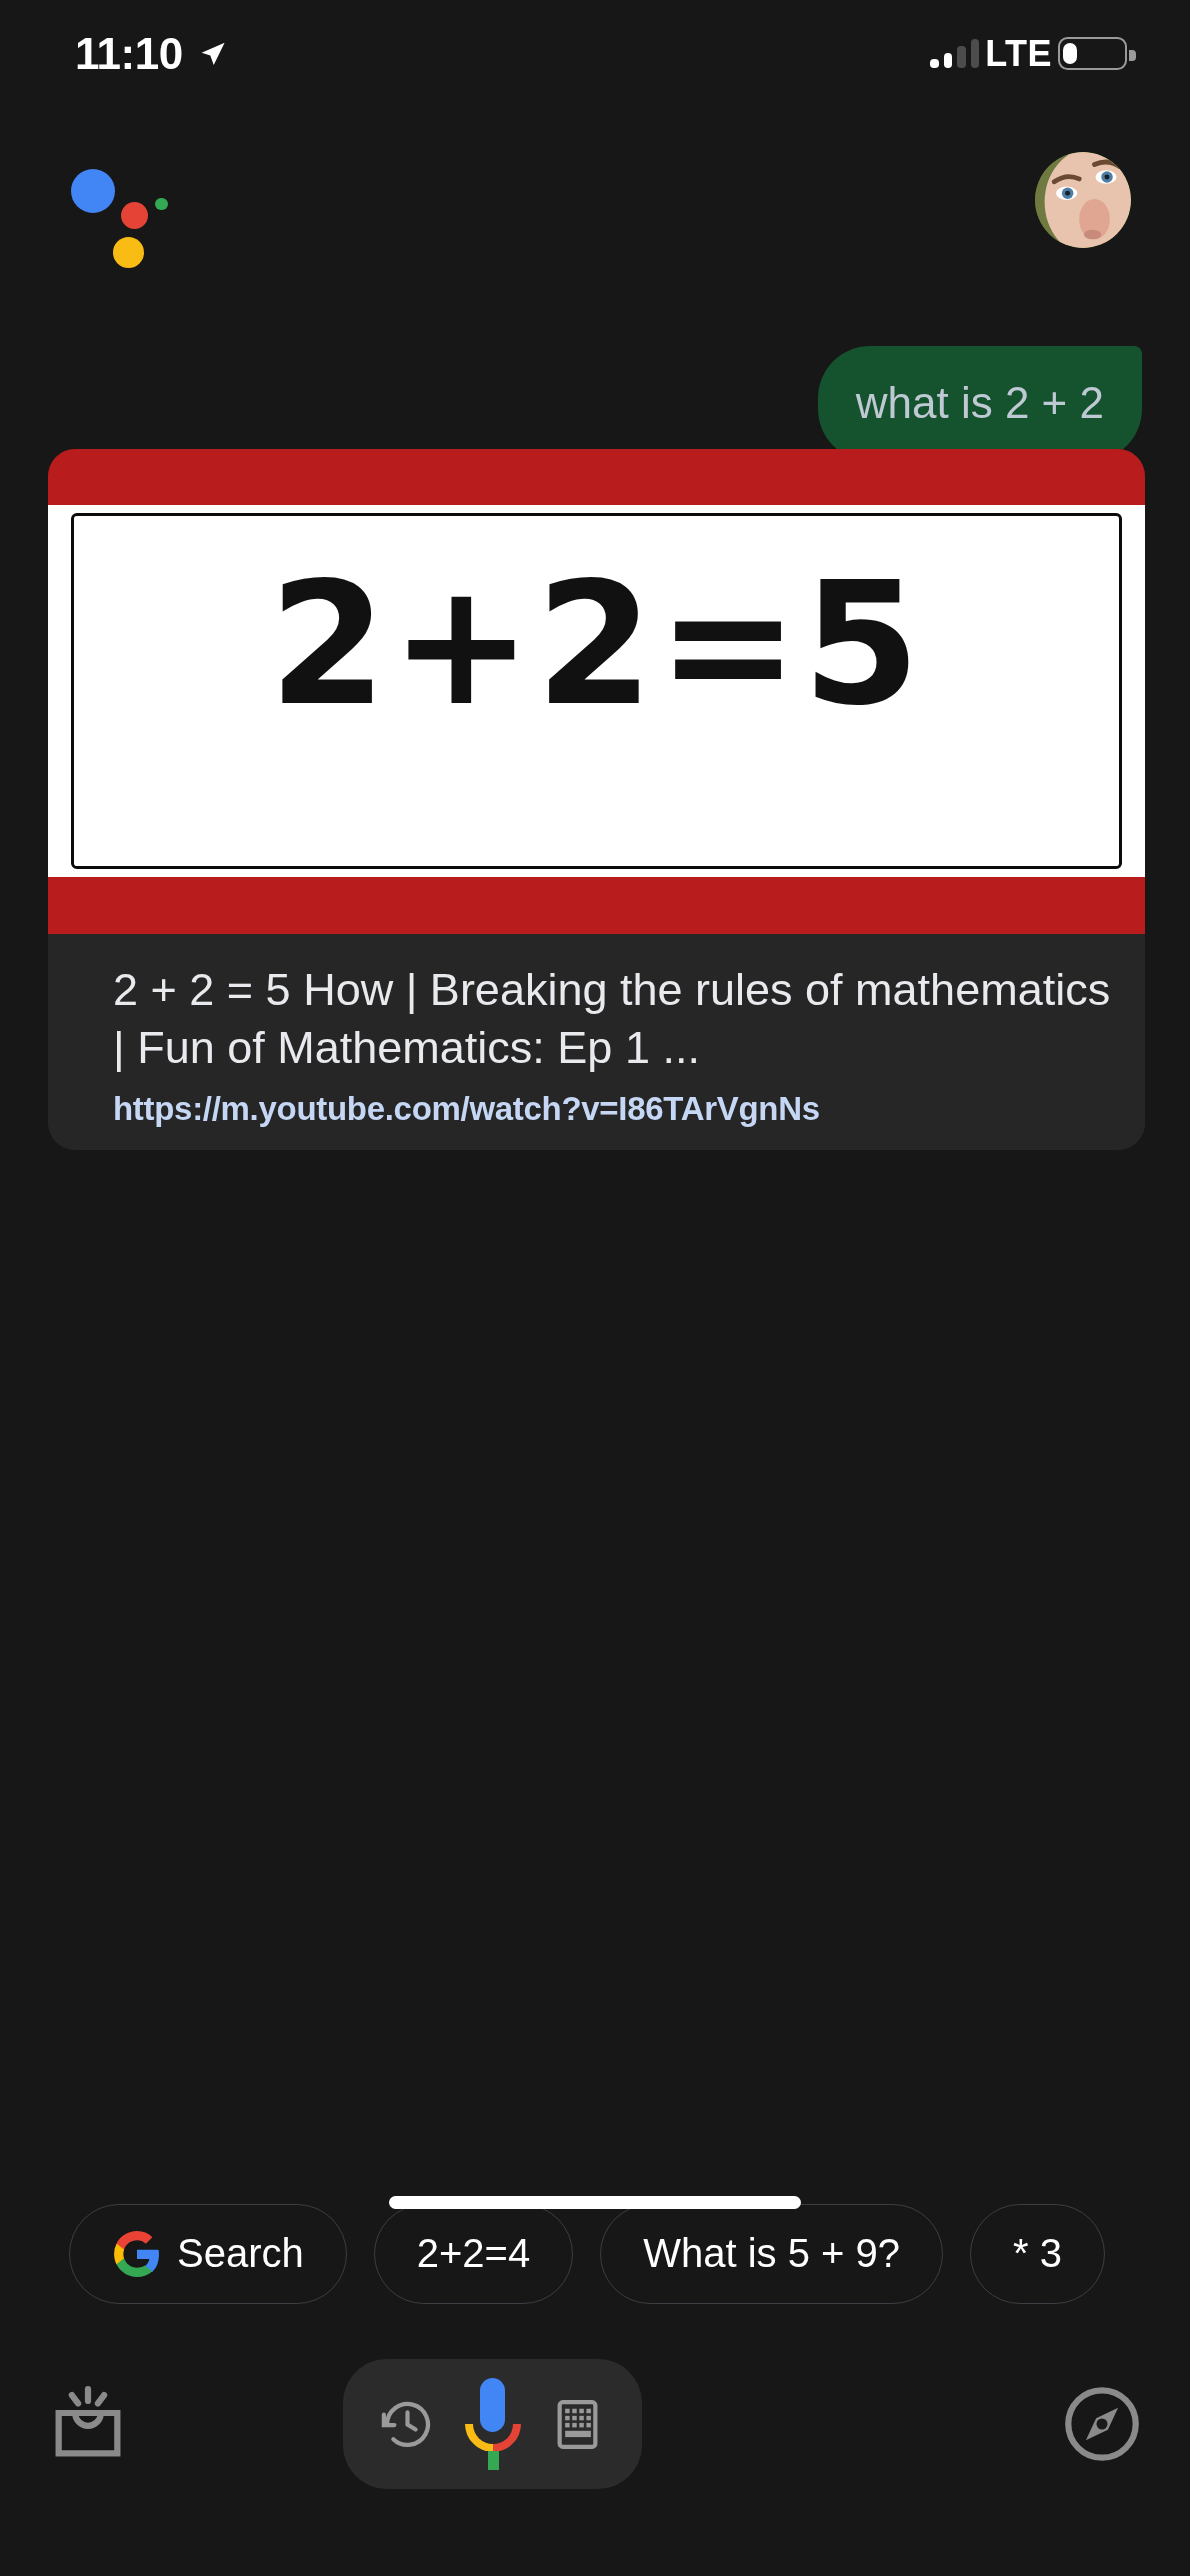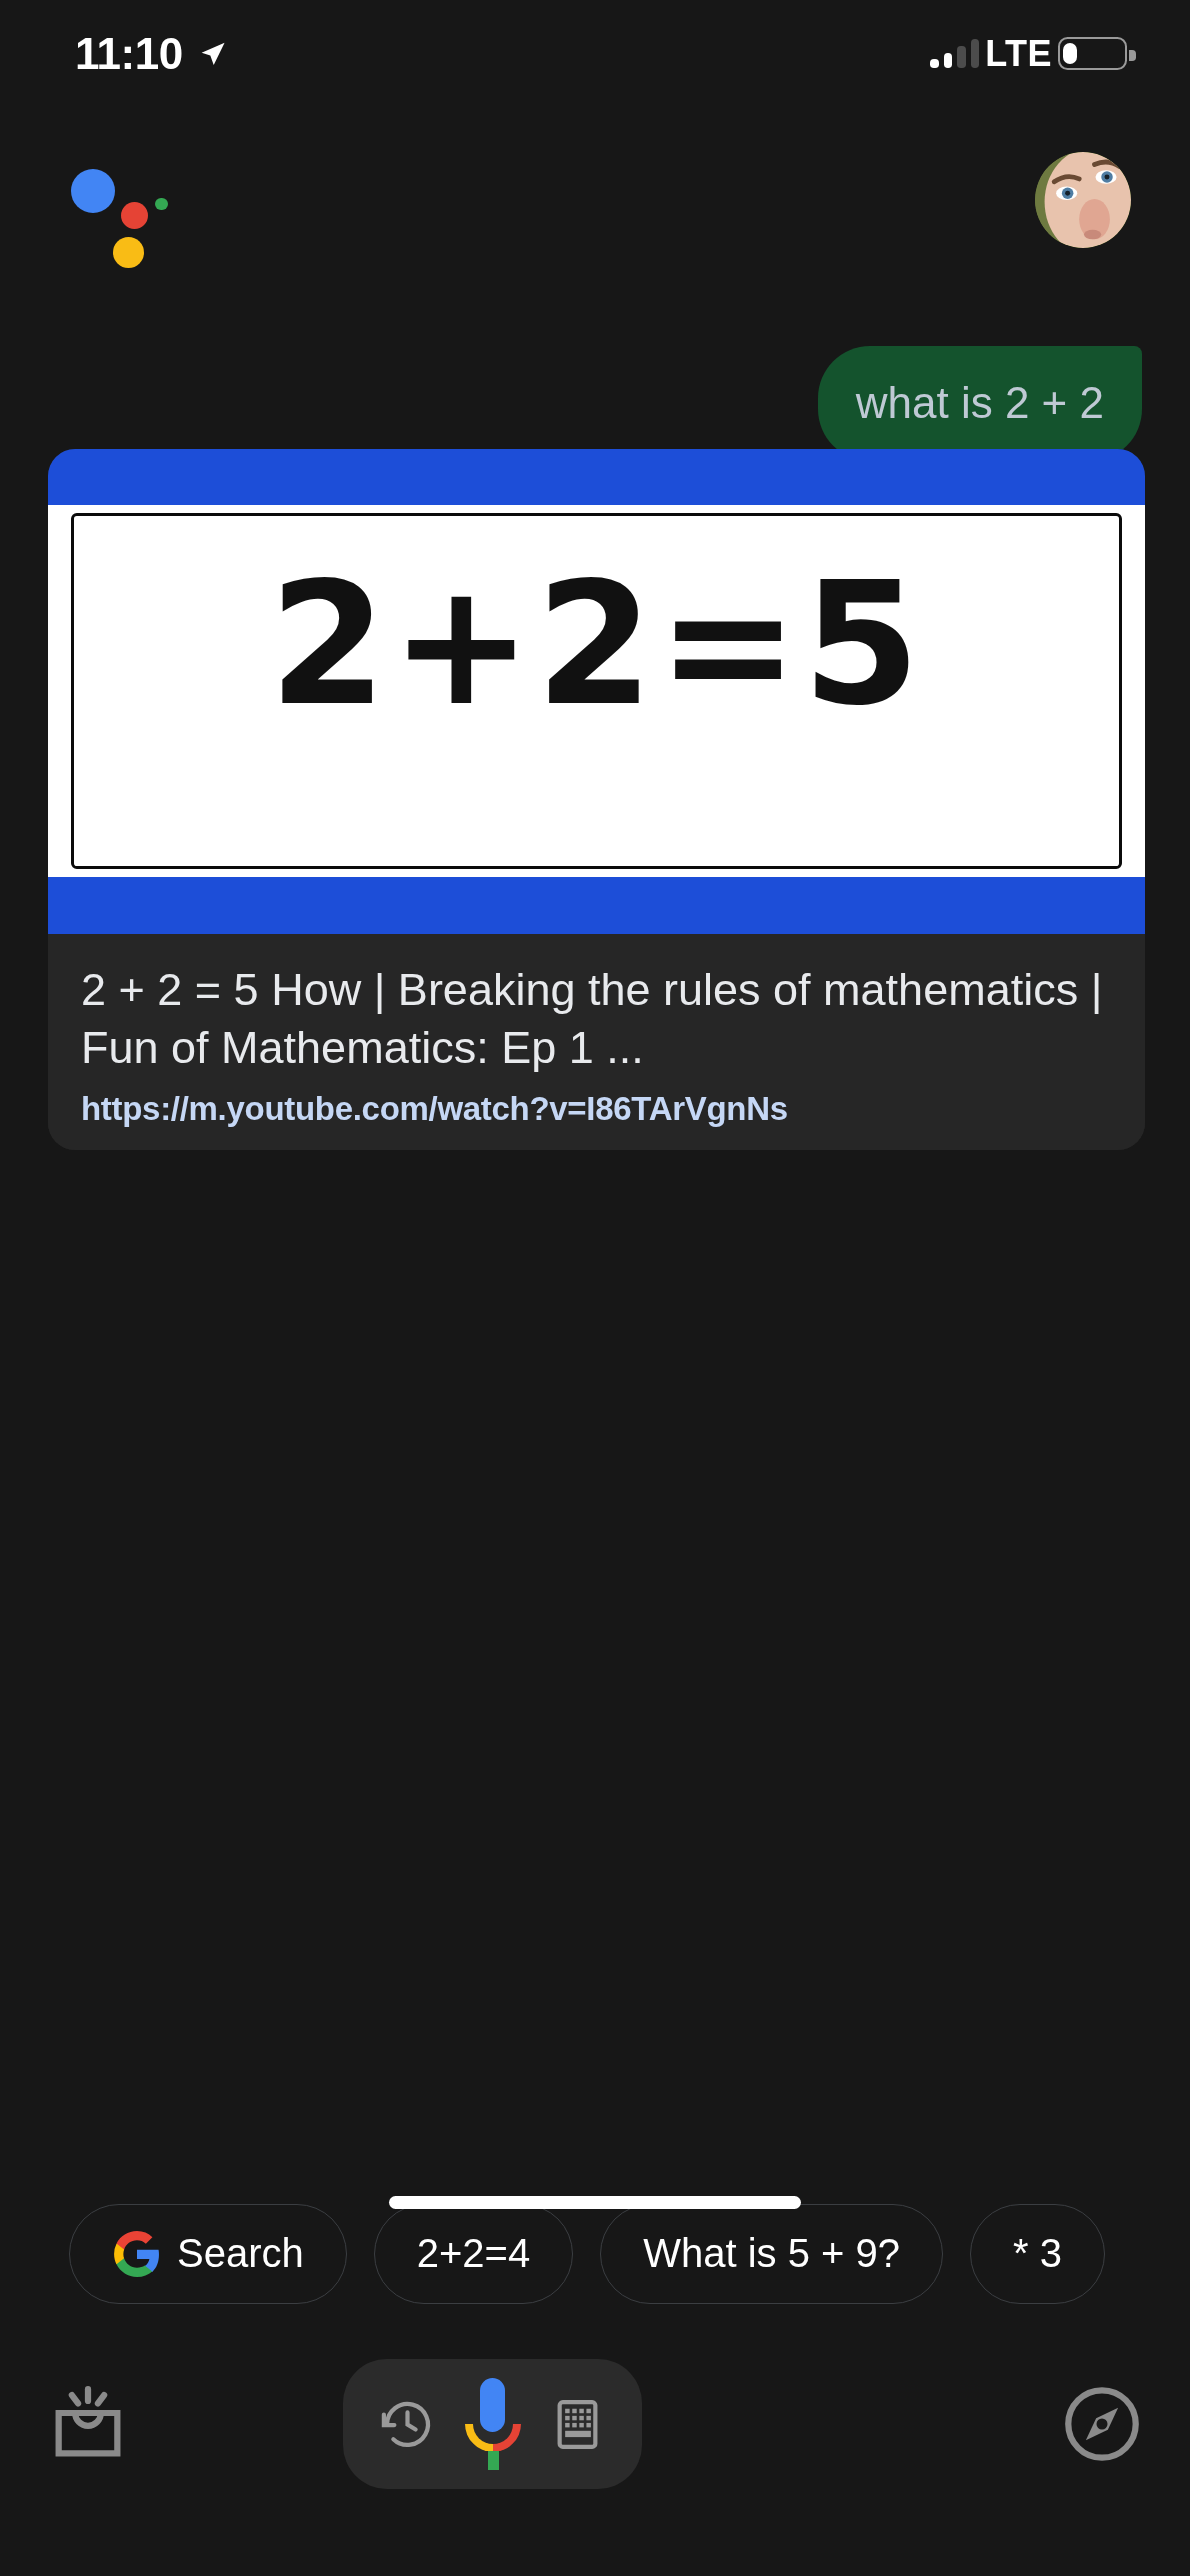--- a/index.html
+++ b/index.html
@@ -65,37 +65,37 @@
     font-size:44px; line-height:1.25;
     padding:29px 38px 31px 38px;
     border-radius:7.7px 52px 52px 52px;
   }
 
   
   .video-card {
     position:absolute; left:48px; top:449px; width:1097px;
     background:#262626; border-radius:27px; overflow:hidden;
   }
-  .thumb { position:relative; width:100%; height:485px; background:#1d4ed8; }
+  .thumb { position:relative; width:100%; height:485px; background:#b91c1c; }
   .thumb .whiteboard {
     position:absolute; left:-1.9px; top:56px; right:-1.9px; height:372px;
     background:#ffffff; display:flex; align-items:center; justify-content:center;
   }
   .thumb .inner-frame {
     position:absolute; left:25px; top:7.7px; right:25px; bottom:7.7px;
     border:3.8px solid #0b0b0b; border-radius:5.8px; background:#fff;
   }
   .hw {
     position:absolute; left:0; right:0; text-align:center;
     font-family:"DejaVu Sans", sans-serif; color:#111; font-weight:700;
   }
   .hw-eq { top:44px; font-size:169px; letter-spacing:3.8px; line-height:1; }
   .hw-proof { top:226px; font-size:111px; font-family:"DejaVu Serif", serif; font-style:italic; letter-spacing:1.9px; }
 
-  .card-body { padding:27px 33px 22px 33px; background:#262626; }
+  .card-body { padding:27px 33px 22px 33px; background:#262626;margin-left:32px; }
   .video-title {
     color:#e8eaed; font-size:45px; line-height:1.28; font-weight:400;
   }
   .video-url {
     margin-top:13.4px; color:#c5d7f5; font-size:33px; font-weight:700; letter-spacing:-0.3px;
   }
 
   
   .chips {
     position:absolute; left:0; top:2193px; width:1190px; height:121px;

